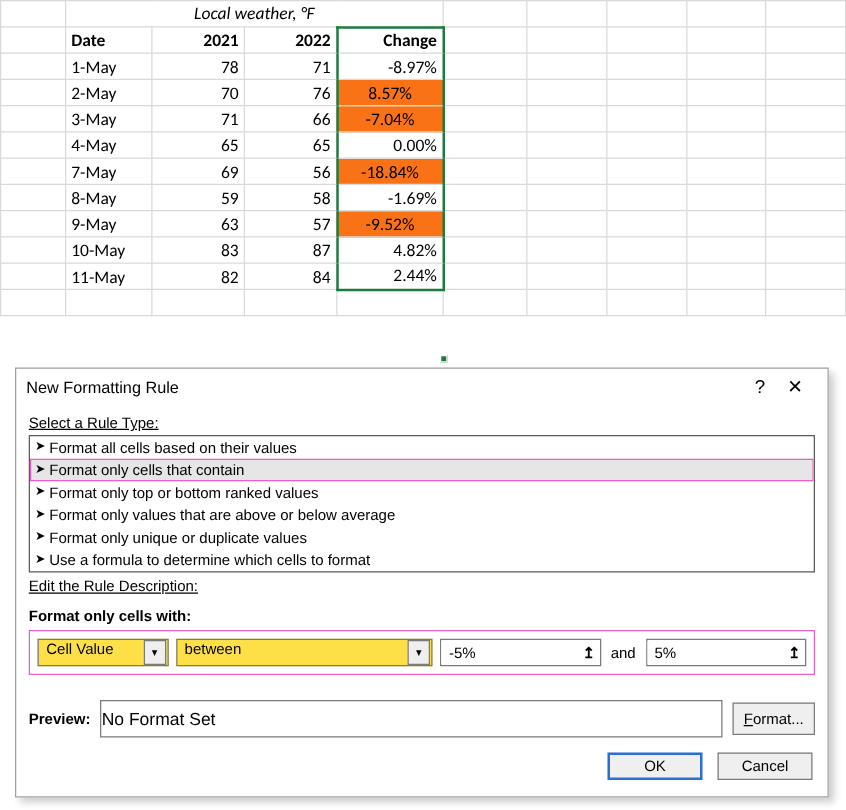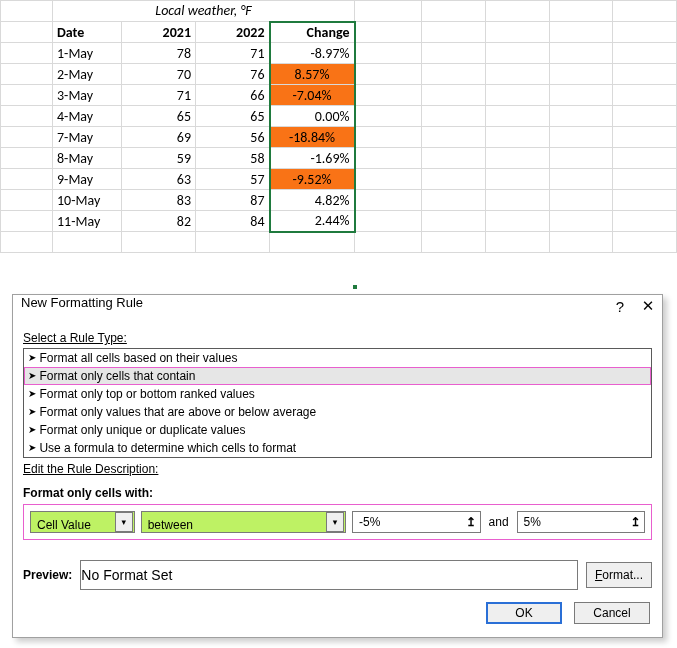--- a/index.html
+++ b/index.html
@@ -57,22 +57,23 @@
   .dialog {
     position: absolute;
     left: 12px; top: 294px;
     width: 651px; height: 344px;
     background: #fff;
     border: 1px solid #a0a0a0;
     box-shadow: 4px 4px 6px rgba(0,0,0,0.2);
   }
   .titlebar {
     display: flex;
+    align-items: center;
     height: 28px;
-    padding: 0 0 0 8px;
+    padding: 0 12px 0 8px;
     font-size: 13px;
   }
   .titlebar .title { flex: 1; }
   .tb-btn {
     width: 28px; height: 22px;
     display: flex; align-items: center; justify-content: center;
     font-size: 15px;
     font-family: Arial;
   }
   .dlg-body { padding: 4px 10px 8px 10px; }
@@ -92,24 +93,24 @@
   .rule-row.sel { background: #e6e6e6; }
   .rule-row.hilite { outline: 1px solid #e85fce; outline-offset: -1px; }
   .fieldset-label { font-size: 12px; font-weight: bold; margin-top: 10px; }
   .criteria-box {
     border: 1px solid #e85fce;
     padding: 6px 6px;
     margin-top: 4px;
     display: flex; align-items: center; gap: 6px;
   }
   .combo {
-    display: flex; align-items: flex-end;
+    display: flex; align-items: flex-start;
     border: 1px solid #7a7a7a;
     height: 22px;
-    background: #bef264;
+    background: #fde047;
     font-size: 12px;
   }
   .combo .combo-text { padding: 0 6px; flex: 1; }
   .combo .combo-btn {
     width: 18px; height: 20px; border: 1px solid #7a7a7a; margin: 0 1px 0 0;
     background: #efefef;
     display: flex; align-items: center; justify-content: center;
     font-size: 9px;
   }
   .range-input {

